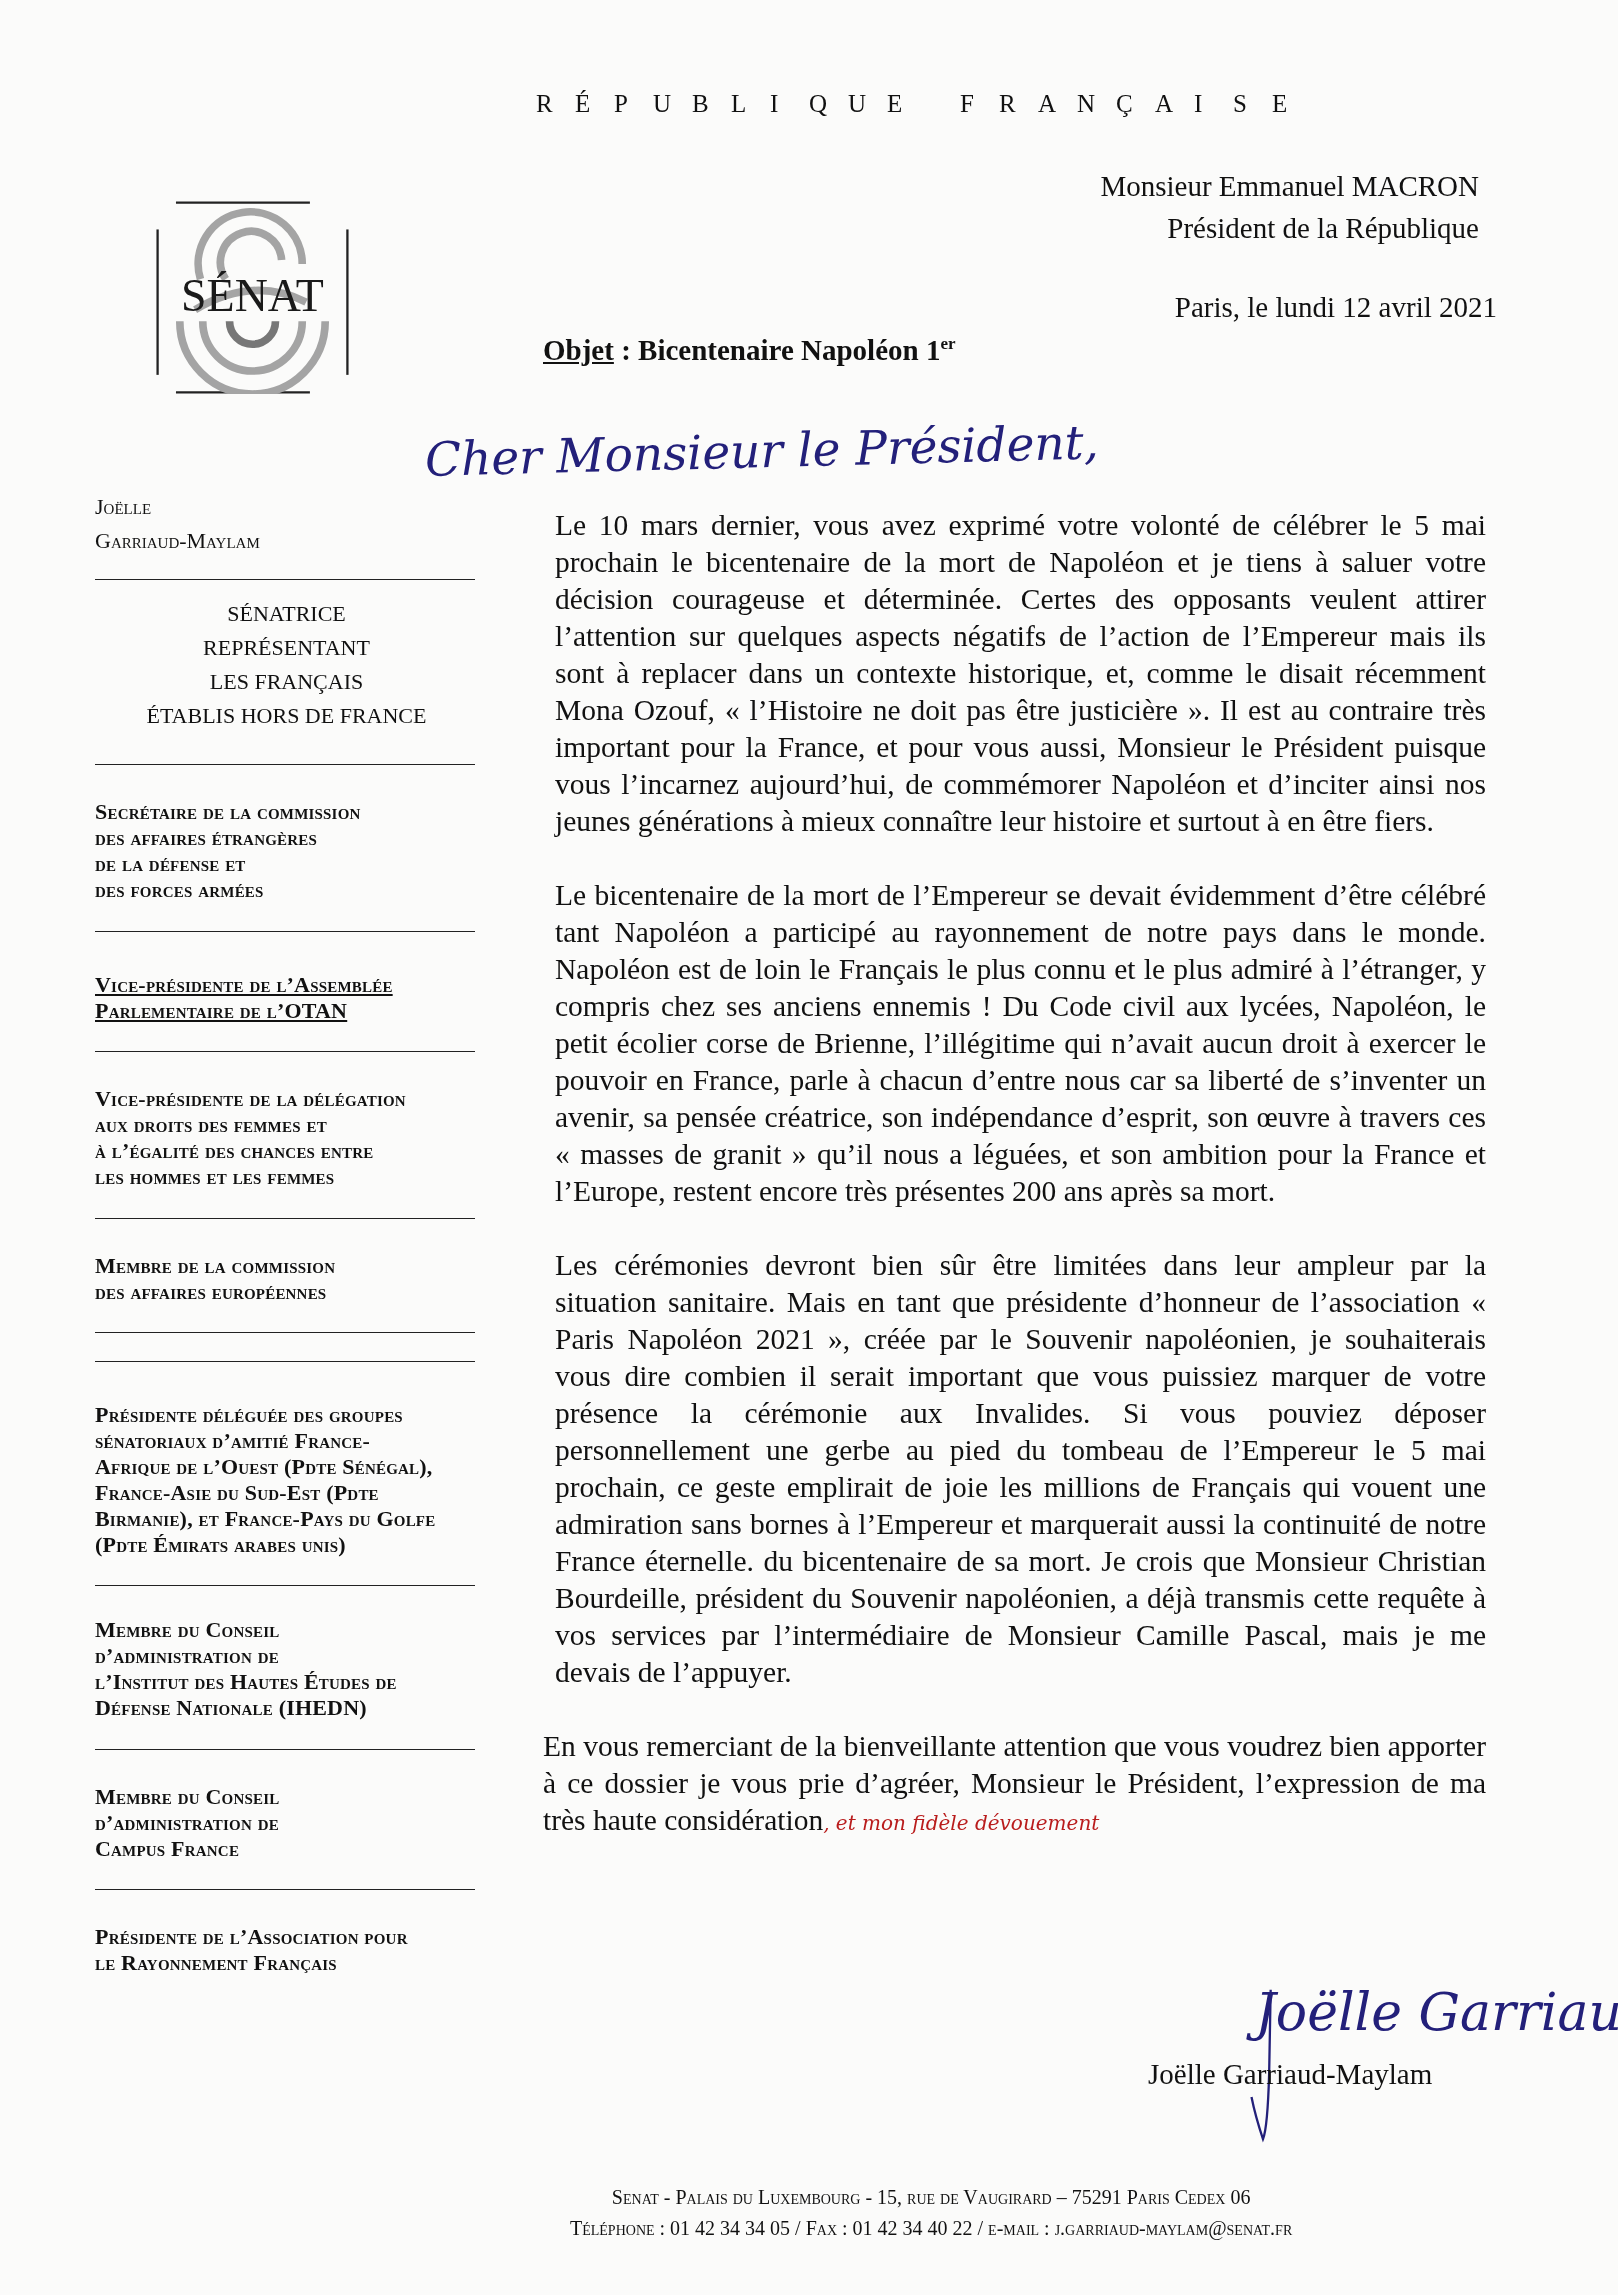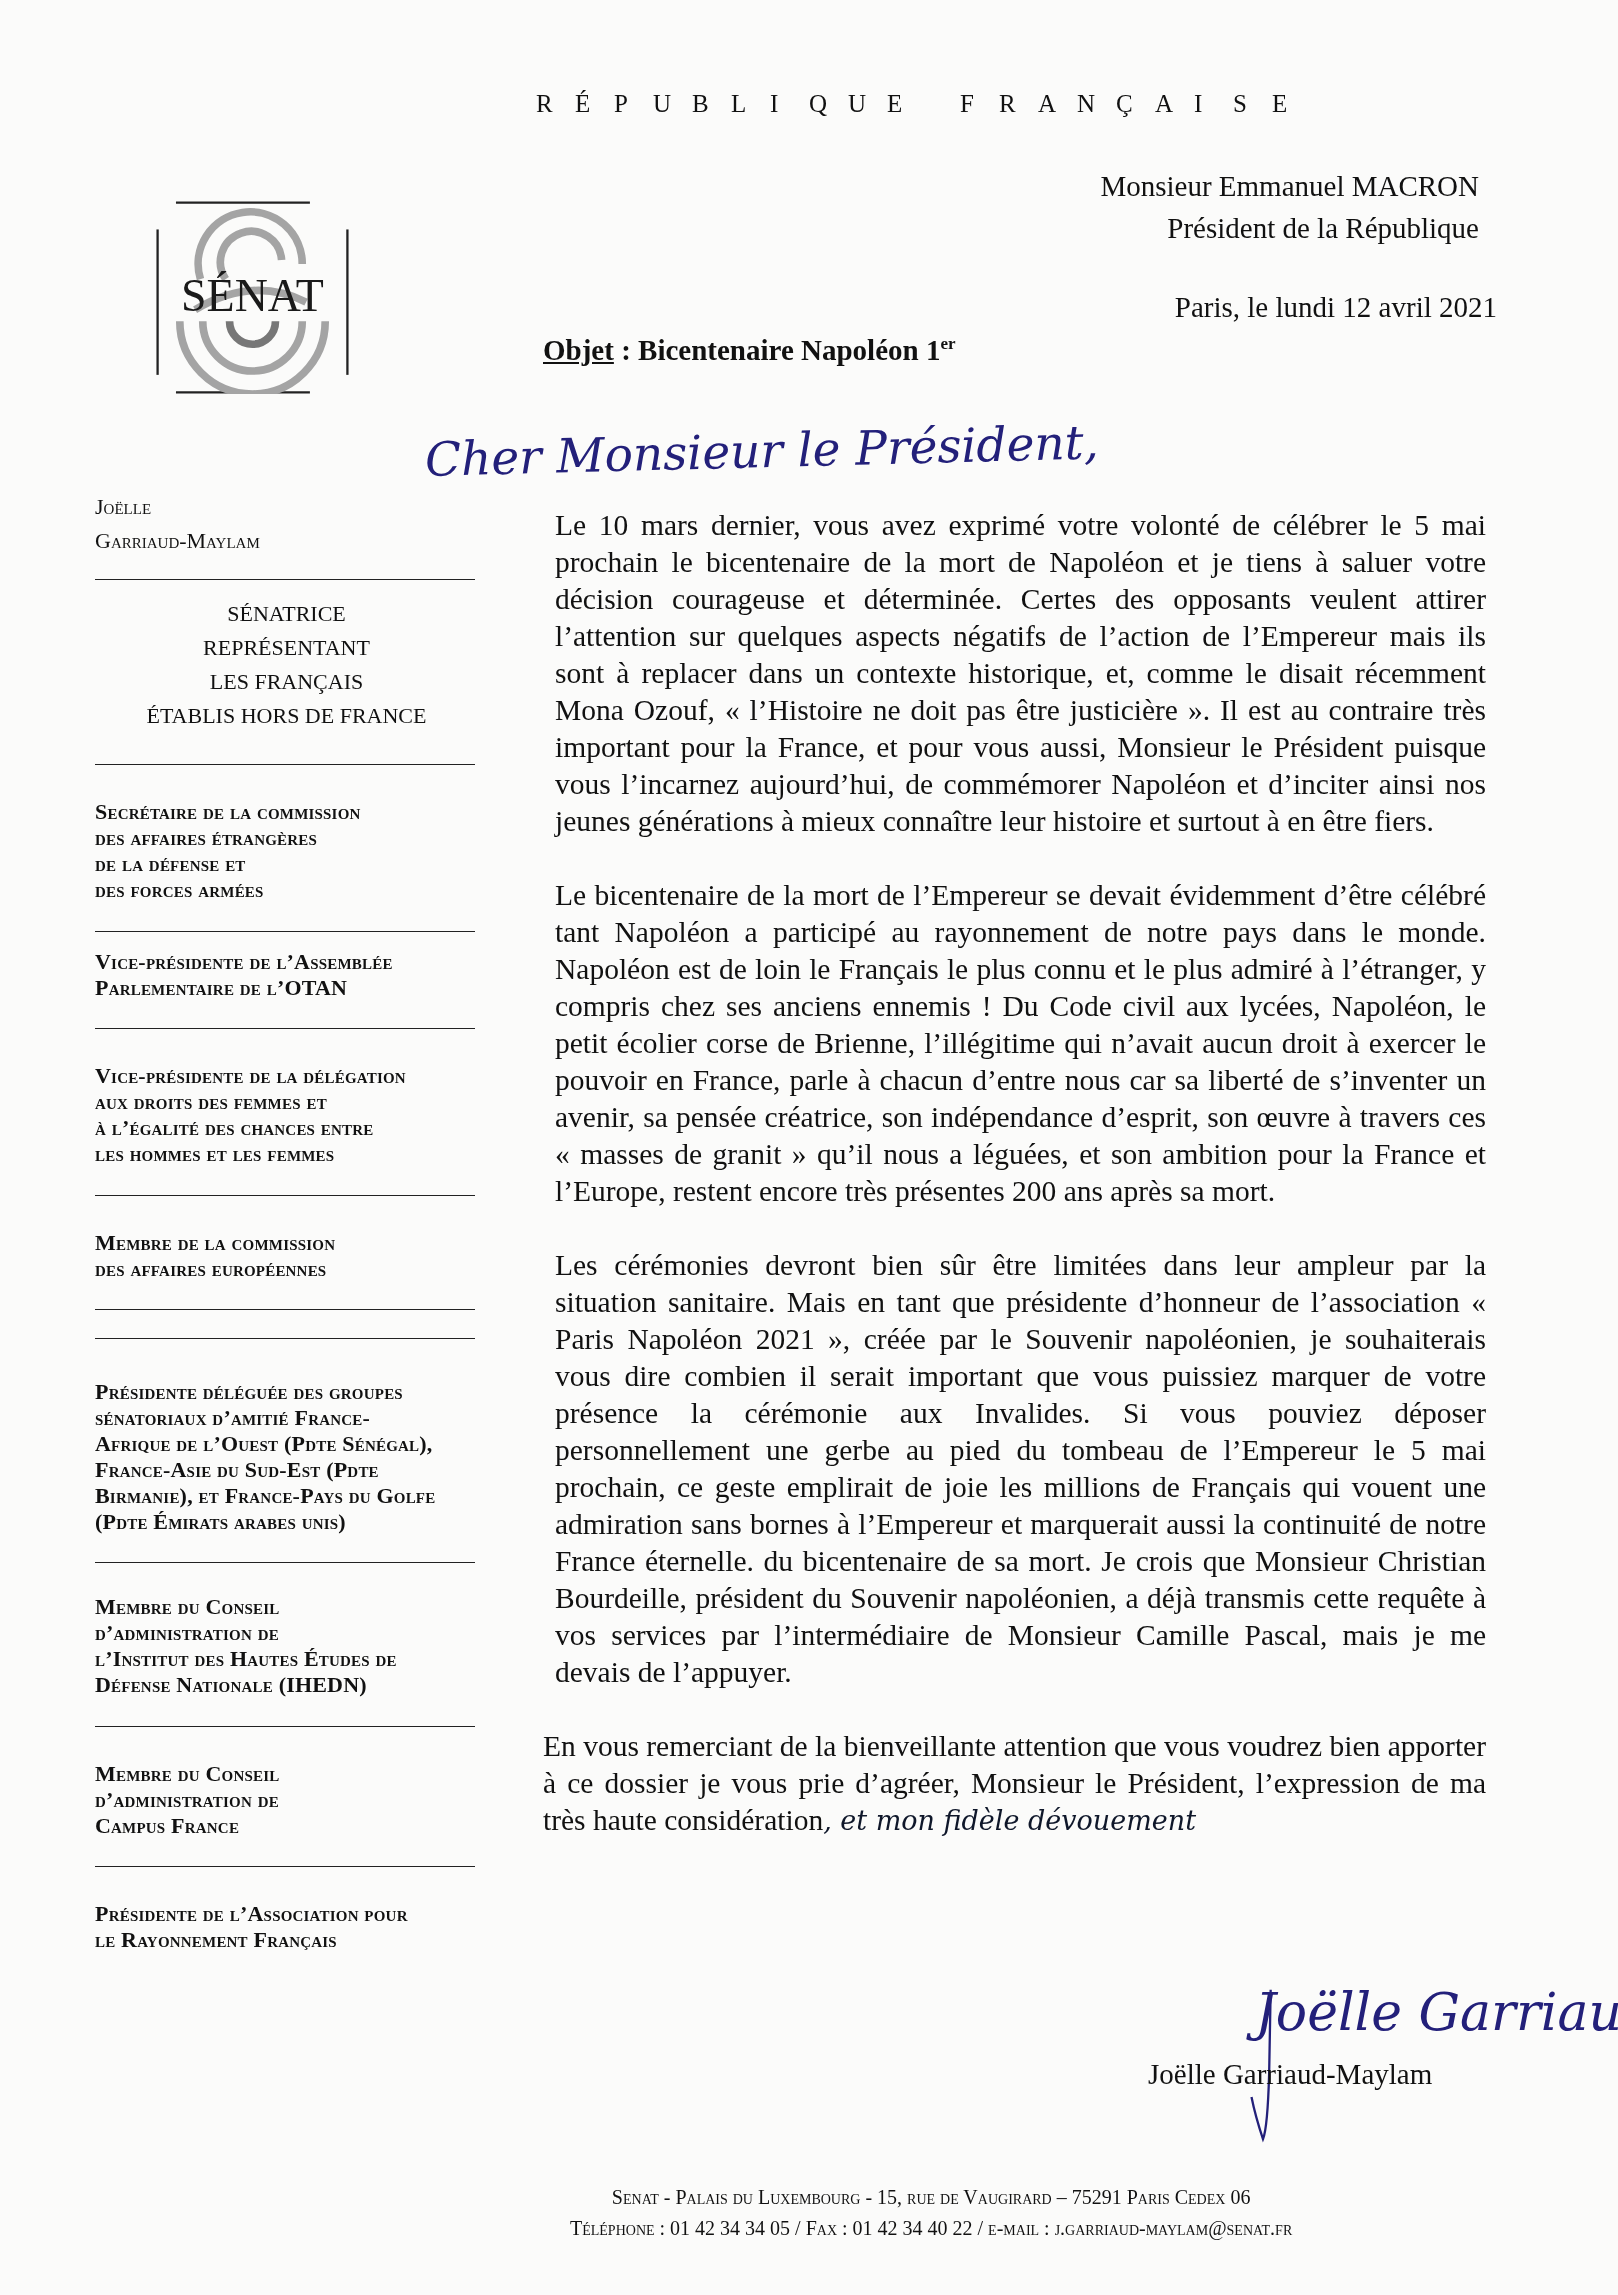--- a/index.html
+++ b/index.html
@@ -29,21 +29,21 @@
     .sb-rule { border-top:1.5px solid #222; width:380px; margin:0; }
     .sb-role { font-size:24.5px; line-height:34px; text-transform:uppercase; font-size:22px; }
     .sb-block { font-size:22px; line-height:26px; font-weight:bold; font-variant:small-caps; letter-spacing:0.2px; }
 
     
     #salut { left:425px; top:432px; font-family:"DejaVu Serif",serif; font-style:italic; color:#23207a;
              font-size:47px; white-space:nowrap; transform:rotate(-1.5deg); transform-origin:left center; }
     #body { left:543px; top:507px; width:943px; font-size:29.5px; line-height:37px; text-align:justify; }
     #body p { margin:0 0 37px 12px; }
     #body p.last { margin:0; }
-    .hand { font-family:"DejaVu Serif",serif; font-style:italic; color:#0f172a; font-size:27px; }
+    .hand { font-family:"DejaVu Serif",serif; font-style:italic; color:#b91c1c; font-size:20px; }
 
     #sig-hand { left:1255px; top:1982px; font-family:"DejaVu Serif",serif; font-style:italic; color:#23207a;
                 font-size:52px; white-space:nowrap; }
     #sig-stroke { left:1240px; top:1982px; width:92px; height:161px; }
     #sig-name { left:1148px; top:2058px; font-size:29px; white-space:nowrap; }
 
     #footer { left:570px; top:2182px; font-size:20px; line-height:31px; font-variant:small-caps; white-space:nowrap; }
     #footer div { text-align:center; }
   </style>
 </head>
@@ -88,21 +88,21 @@
       <div class="sb-role">établis hors de France</div>
     </div>
     <div class="sb-rule" style="margin-top: 31px;"></div>
     <div class="sb-block" style="margin-top: 34px;">
       <div>Secrétaire de la commission</div>
       <div>des affaires étrangères</div>
       <div>de la défense et</div>
       <div>des forces armées</div>
     </div>
     <div class="sb-rule" style="margin-top: 27.5px;"></div>
-    <div class="sb-block" style="margin-top: 17px;">
+    <div class="sb-block" style="margin-top: 40px; text-decoration: underline;">
       <div>Vice-présidente de l’Assemblée</div>
       <div>Parlementaire de l’OTAN</div>
     </div>
     <div class="sb-rule" style="margin-top: 27.5px;"></div>
     <div class="sb-block" style="margin-top: 34px;">
       <div>Vice-présidente de la délégation</div>
       <div>aux droits des femmes et</div>
       <div>à l’égalité des chances entre</div>
       <div>les hommes et les femmes</div>
     </div>

